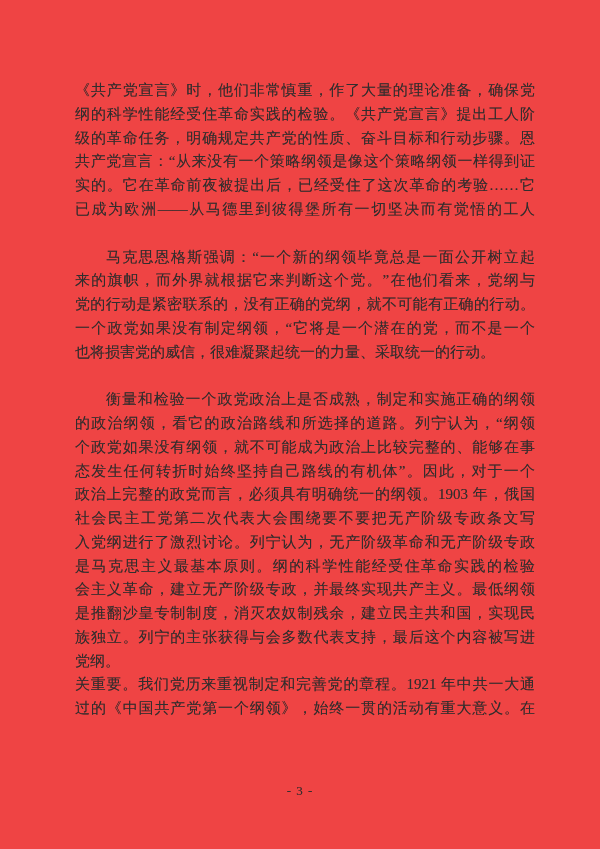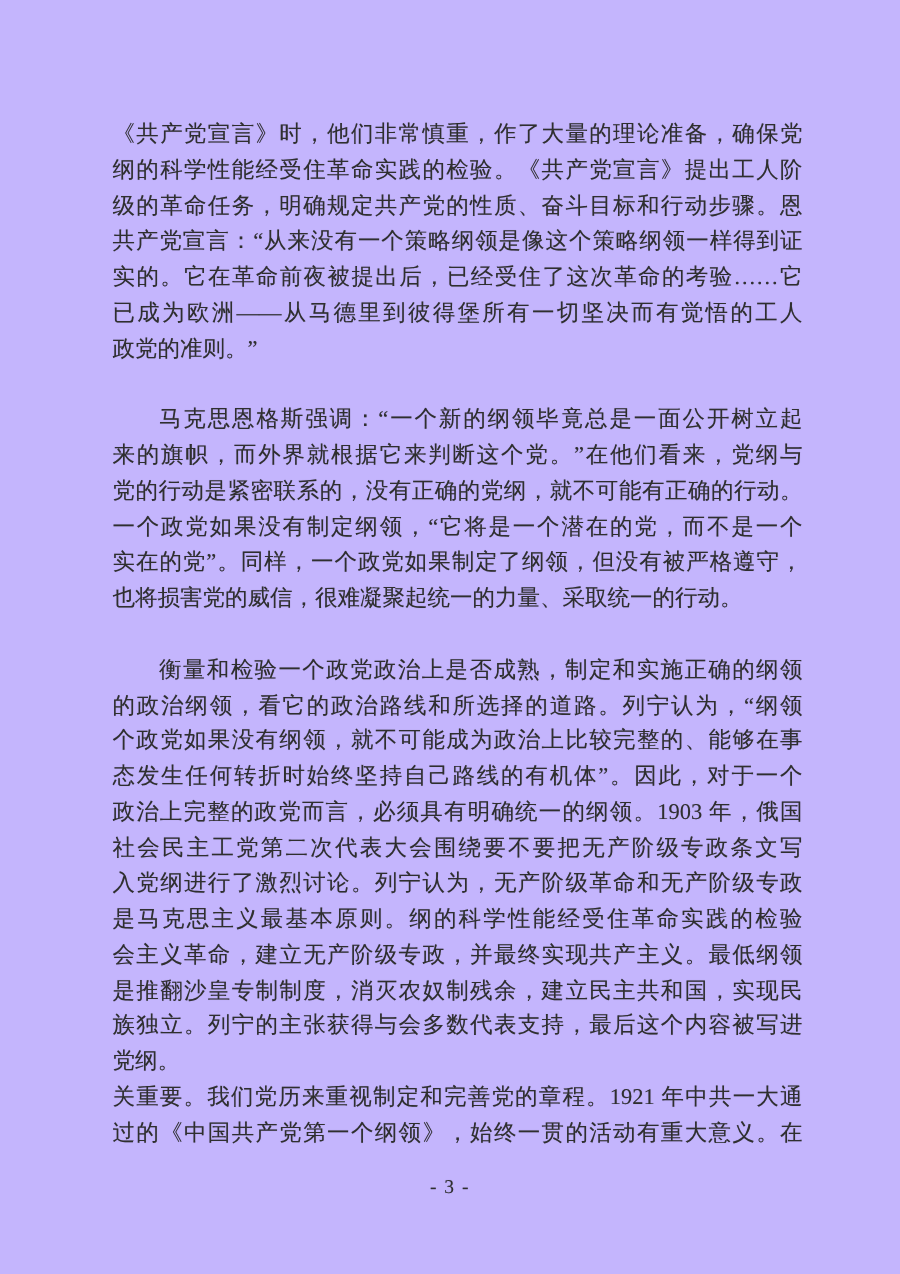--- a/index.html
+++ b/index.html
@@ -4,21 +4,21 @@
 <style>
   html, body {
     margin: 0;
     padding: 0;
     background: #ffffff;
   }
   .page {
     position: relative;
     width: 600px;
     height: 849px;
-    background: #c4b5fd;
+    background: #ef4444;
     overflow: hidden;
     font-family: "Liberation Serif", "DejaVu Serif", serif;
     color: #2f2f2f;
   }
   .text-block {
     position: absolute;
     left: 75px;
     top: 79px;
     width: 460px;
     font-size: 15px;
@@ -55,26 +55,24 @@
 <body>
 
 <div class="page">
   <div class="text-block">
       <div class="line">《共产党宣言》时，他们非常慎重，作了大量的理论准备，确保党</div>
       <div class="line">纲的科学性能经受住革命实践的检验。《共产党宣言》提出工人阶</div>
       <div class="line">级的革命任务，明确规定共产党的性质、奋斗目标和行动步骤。恩</div>
       <div class="line">共产党宣言：“从来没有一个策略纲领是像这个策略纲领一样得到证</div>
       <div class="line">实的。它在革命前夜被提出后，已经受住了这次革命的考验……它</div>
       <div class="line">已成为欧洲——从马德里到彼得堡所有一切坚决而有觉悟的工人</div>
-      <div class="line para-end">政党的准则。”</div>
       <div class="line indent">马克思恩格斯强调：“一个新的纲领毕竟总是一面公开树立起</div>
       <div class="line">来的旗帜，而外界就根据它来判断这个党。”在他们看来，党纲与</div>
       <div class="line">党的行动是紧密联系的，没有正确的党纲，就不可能有正确的行动。</div>
       <div class="line">一个政党如果没有制定纲领，“它将是一个潜在的党，而不是一个</div>
-      <div class="line">实在的党”。同样，一个政党如果制定了纲领，但没有被严格遵守，</div>
       <div class="line para-end">也将损害党的威信，很难凝聚起统一的力量、采取统一的行动。</div>
       <div class="line indent">衡量和检验一个政党政治上是否成熟，制定和实施正确的纲领</div>
       <div class="line">的政治纲领，看它的政治路线和所选择的道路。列宁认为，“纲领</div>
       <div class="line">个政党如果没有纲领，就不可能成为政治上比较完整的、能够在事</div>
       <div class="line">态发生任何转折时始终坚持自己路线的有机体”。因此，对于一个</div>
       <div class="line">政治上完整的政党而言，必须具有明确统一的纲领。1903 年，俄国</div>
       <div class="line">社会民主工党第二次代表大会围绕要不要把无产阶级专政条文写</div>
       <div class="line">入党纲进行了激烈讨论。列宁认为，无产阶级革命和无产阶级专政</div>
       <div class="line">是马克思主义最基本原则。纲的科学性能经受住革命实践的检验</div>
       <div class="line">会主义革命，建立无产阶级专政，并最终实现共产主义。最低纲领</div>

